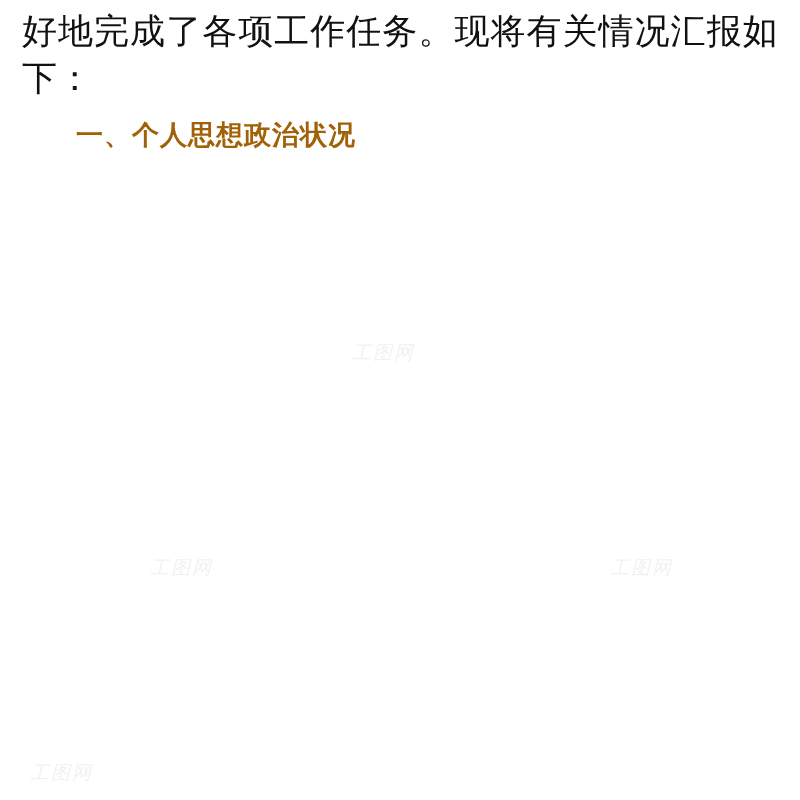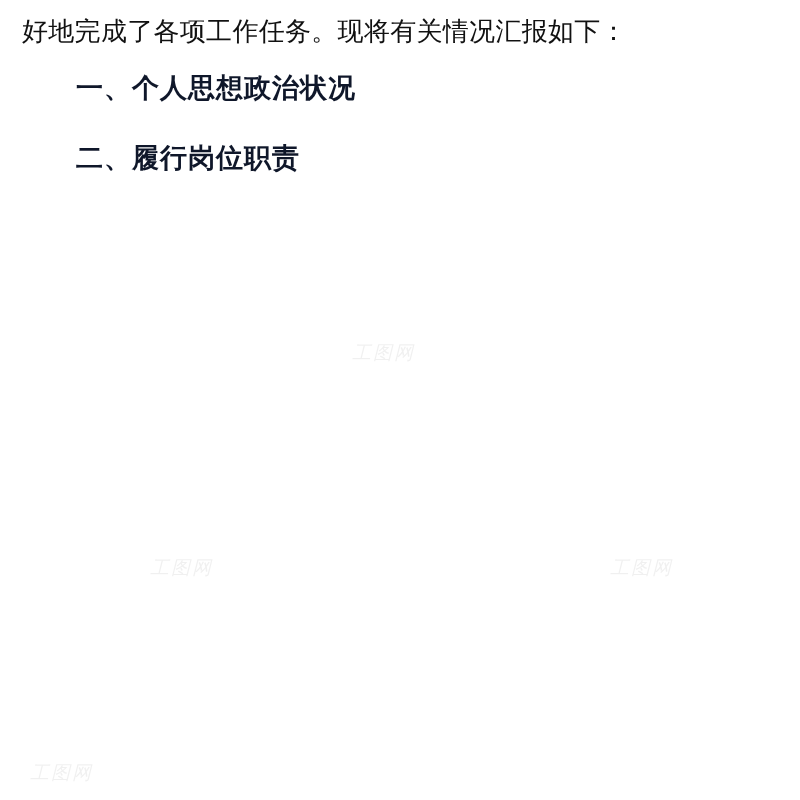--- a/index.html
+++ b/index.html
@@ -21,37 +21,37 @@
     box-sizing: border-box;
     padding: 8px 22px 0 22px;
     background: #ffffff;
   }
   .doc-body {
     position: relative;
     z-index: 2;
   }
   p.para {
     margin: 0;
-    font-size: 26px;
+    font-size: 35px;
     line-height: 47px;
     color: #111111;
     text-align: justify;
     text-justify: inter-character;
     letter-spacing: 0.3px;
     font-family: "DejaVu Serif", serif;
   }
   p.indent {
     text-indent: 2em;
   }
   h2.heading {
     margin: 0;
     font-size: 27px;
     line-height: 47px;
     font-weight: bold;
-    color: #0f172a;
+    color: #a16207;
     text-indent: 2em;
     letter-spacing: 1px;
     font-family: "DejaVu Sans", sans-serif;
   }
   .gap-small {
     height: 9px;
   }
   .gap-med {
     height: 14px;
   }
@@ -94,19 +94,18 @@
 
     <div class="gap-small"></div>
 
     <h2 class="heading">一、个人思想政治状况</h2>
 
     <div class="gap-small"></div>
 
 
     <div class="gap-med"></div>
 
-    <h2 class="heading">二、履行岗位职责</h2>
 
     <div class="gap-small"></div>
 
 
   </div>
 </div>
 
 </body></html>

